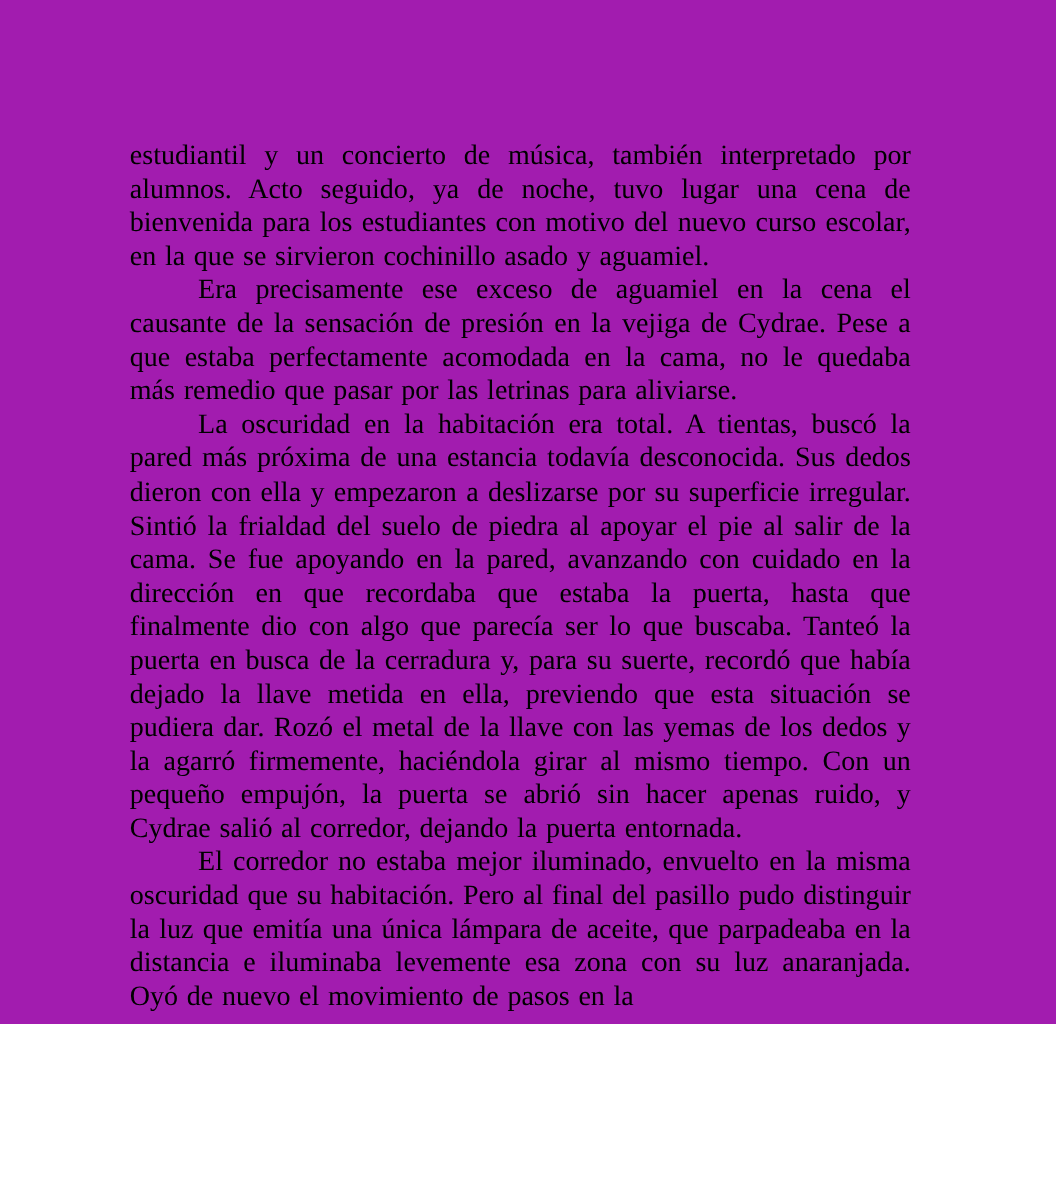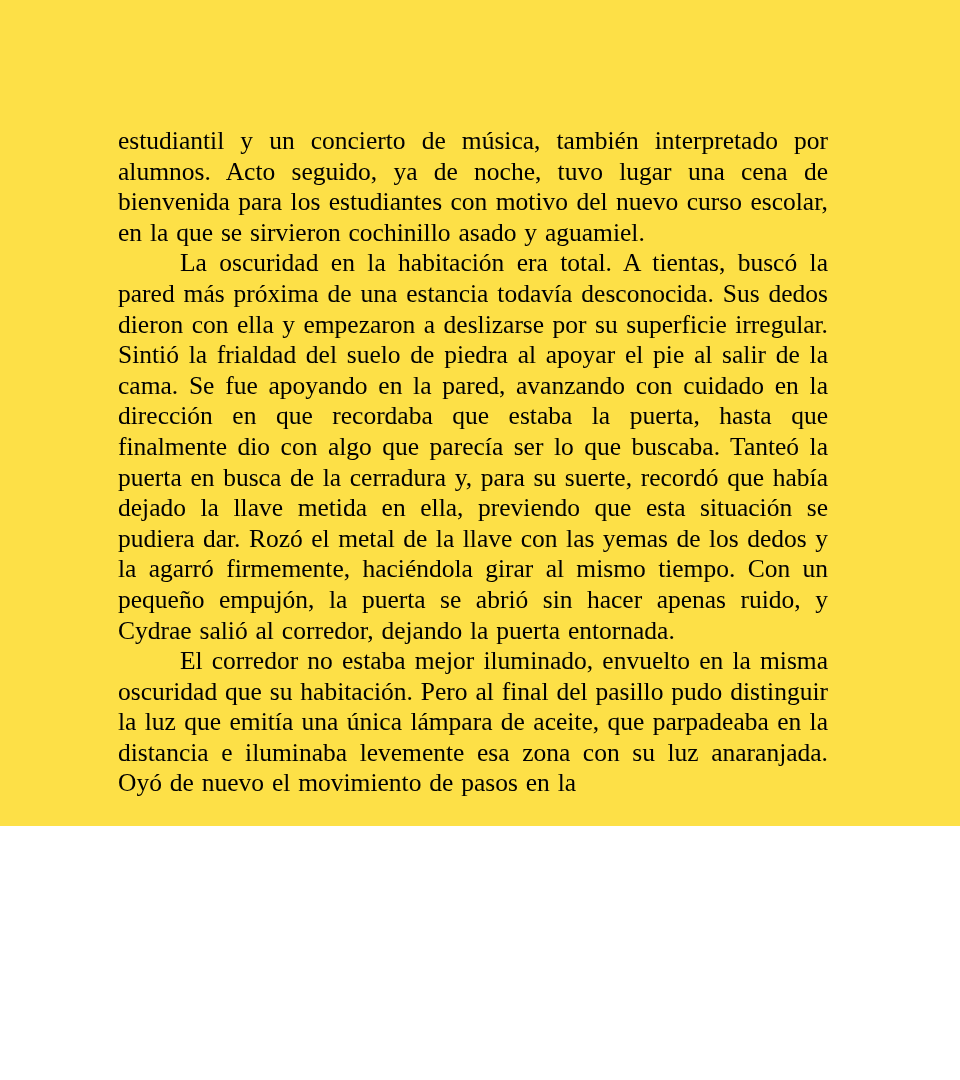--- a/index.html
+++ b/index.html
@@ -4,22 +4,22 @@
 <style>
   * { box-sizing: border-box; }
   html, body {
     margin: 0;
     padding: 0;
     background: #ffffff;
   }
   .page {
     position: relative;
     width: 960px;
-    height: 826px;
-    background: #fde047;
+    height: 931px;
+    background: #a21caf;
     overflow: hidden;
   }
   .text-block {
     position: absolute;
     left: 118px;
     top: 126px;
     width: 710px;
     font-family: "Liberation Serif", "DejaVu Serif", serif;
     font-size: 25.5px;
     line-height: 30.6px;
@@ -36,16 +36,17 @@
   .text-block p.no-indent {
     text-indent: 0;
   }
 </style>
 </head>
 <body>
 
 <div class="page">
   <div class="text-block">
     <p class="no-indent">estudiantil y un concierto de música, también interpretado por alumnos. Acto seguido, ya de noche, tuvo lugar una cena de bienvenida para los estudiantes con motivo del nuevo curso escolar, en la que se sirvieron cochinillo asado y aguamiel.</p>
+    <p>Era precisamente ese exceso de aguamiel en la cena el causante de la sensación de presión en la vejiga de Cydrae. Pese a que estaba perfectamente acomodada en la cama, no le quedaba más remedio que pasar por las letrinas para aliviarse.</p>
     <p>La oscuridad en la habitación era total. A tientas, buscó la pared más próxima de una estancia todavía desconocida. Sus dedos dieron con ella y empezaron a deslizarse por su superficie irregular. Sintió la frialdad del suelo de piedra al apoyar el pie al salir de la cama. Se fue apoyando en la pared, avanzando con cuidado en la dirección en que recordaba que estaba la puerta, hasta que finalmente dio con algo que parecía ser lo que buscaba. Tanteó la puerta en busca de la cerradura y, para su suerte, recordó que había dejado la llave metida en ella, previendo que esta situación se pudiera dar. Rozó el metal de la llave con las yemas de los dedos y la agarró firmemente, haciéndola girar al mismo tiempo. Con un pequeño empujón, la puerta se abrió sin hacer apenas ruido, y Cydrae salió al corredor, dejando la puerta entornada.</p>
     <p>El corredor no estaba mejor iluminado, envuelto en la misma oscuridad que su habitación. Pero al final del pasillo pudo distinguir la luz que emitía una única lámpara de aceite, que parpadeaba en la distancia e iluminaba levemente esa zona con su luz anaranjada. Oyó de nuevo el movimiento de pasos en la</p>
   </div>
 </div>
 
 </body></html>

